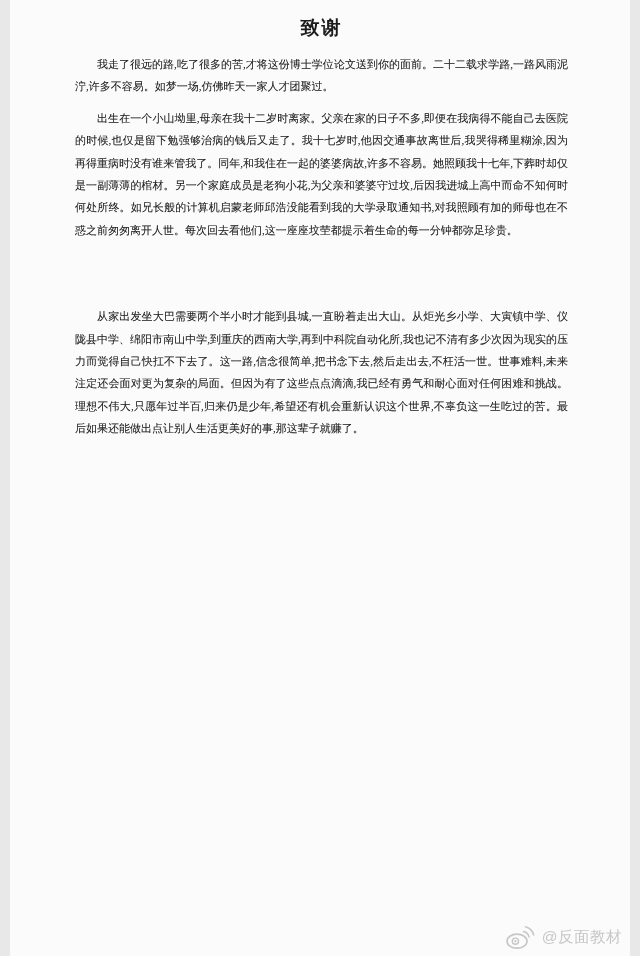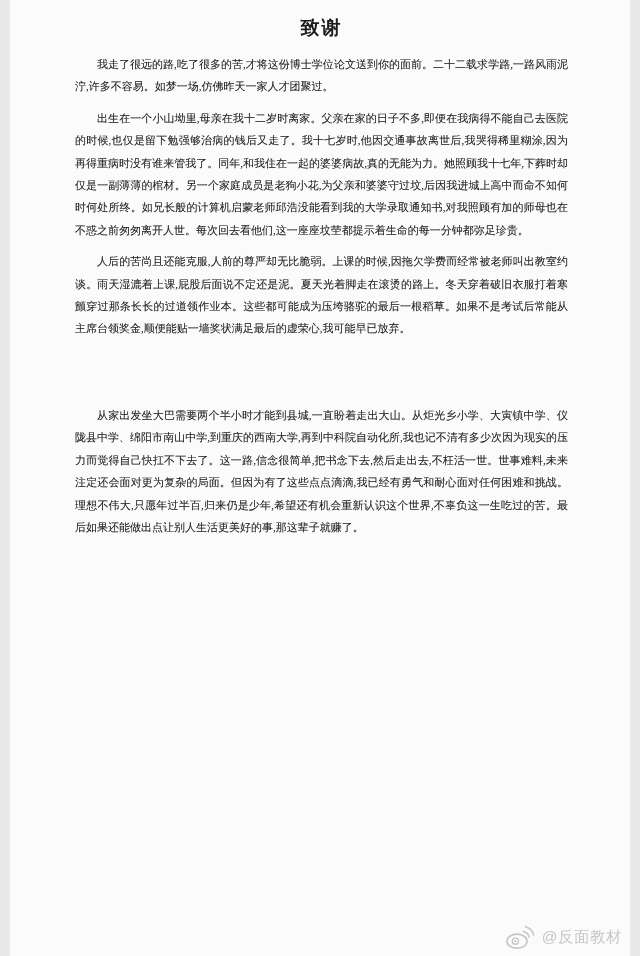--- a/index.html
+++ b/index.html
@@ -61,24 +61,23 @@
 </style>
 </head>
 <body>
 
 <div class="page">
 
   <h1 class="doc-title">致谢</h1>
 
   <p class="para">我走了很远的路,吃了很多的苦,才将这份博士学位论文送到你的面前。二十二载求学路,一路风雨泥泞,许多不容易。如梦一场,仿佛昨天一家人才团聚过。</p>
 
-  <p class="para">出生在一个小山坳里,母亲在我十二岁时离家。父亲在家的日子不多,即便在我病得不能自己去医院的时候,也仅是留下勉强够治病的钱后又走了。我十七岁时,他因交通事故离世后,我哭得稀里糊涂,因为再得重病时没有谁来管我了。同年,和我住在一起的婆婆病故,真的无能为力。她照顾我十七年,下葬时却仅是一副薄薄的棺材。另一个家庭成员是老狗小花,为父亲和婆婆守过坟,后因我进城上高中而命不知何时何处所终。如兄长般的计算机启蒙老师邱浩没能看到我的大学录取通知书,对我照顾有加的师母也在不惑之前匆匆离开人世。每次回去看他们,这一座座坟茔都提示着生命的每一分钟都弥足珍贵。</p>
+  <p class="para">出生在一个小山坳里,母亲在我十二岁时离家。父亲在家的日子不多,即便在我病得不能自己去医院的时候,也仅是留下勉强够治病的钱后又走了。我十七岁时,他因交通事故离世后,我哭得稀里糊涂,因为再得重病时没有谁来管我了。同年,和我住在一起的婆婆病故,许多不容易。她照顾我十七年,下葬时却仅是一副薄薄的棺材。另一个家庭成员是老狗小花,为父亲和婆婆守过坟,后因我进城上高中而命不知何时何处所终。如兄长般的计算机启蒙老师邱浩没能看到我的大学录取通知书,对我照顾有加的师母也在不惑之前匆匆离开人世。每次回去看他们,这一座座坟茔都提示着生命的每一分钟都弥足珍贵。</p>
 
 
-  <p class="para">人后的苦尚且还能克服,人前的尊严却无比脆弱。上课的时候,因拖欠学费而经常被老师叫出教室约谈。雨天湿漉着上课,屁股后面说不定还是泥。夏天光着脚走在滚烫的路上。冬天穿着破旧衣服打着寒颤穿过那条长长的过道领作业本。这些都可能成为压垮骆驼的最后一根稻草。如果不是考试后常能从主席台领奖金,顺便能贴一墙奖状满足最后的虚荣心,我可能早已放弃。</p>
 
 
   <p class="para gap-before">从家出发坐大巴需要两个半小时才能到县城,一直盼着走出大山。从炬光乡小学、大寅镇中学、仪陇县中学、绵阳市南山中学,到重庆的西南大学,再到中科院自动化所,我也记不清有多少次因为现实的压力而觉得自己快扛不下去了。这一路,信念很简单,把书念下去,然后走出去,不枉活一世。世事难料,未来注定还会面对更为复杂的局面。但因为有了这些点点滴滴,我已经有勇气和耐心面对任何困难和挑战。理想不伟大,只愿年过半百,归来仍是少年,希望还有机会重新认识这个世界,不辜负这一生吃过的苦。最后如果还能做出点让别人生活更美好的事,那这辈子就赚了。</p>
 
   <div class="watermark">
     <span class="wm-icon">
       <svg viewBox="0 0 30 26" xmlns="http://www.w3.org/2000/svg" fill="none">
         <ellipse cx="12" cy="17.2" rx="10" ry="7" stroke="#c7c7c7" stroke-width="1.7"></ellipse>
         <circle cx="10.4" cy="17.2" r="3.1" stroke="#c7c7c7" stroke-width="1.4"></circle>
         <circle cx="10.4" cy="17.2" r="1.1" fill="#c7c7c7"></circle>

